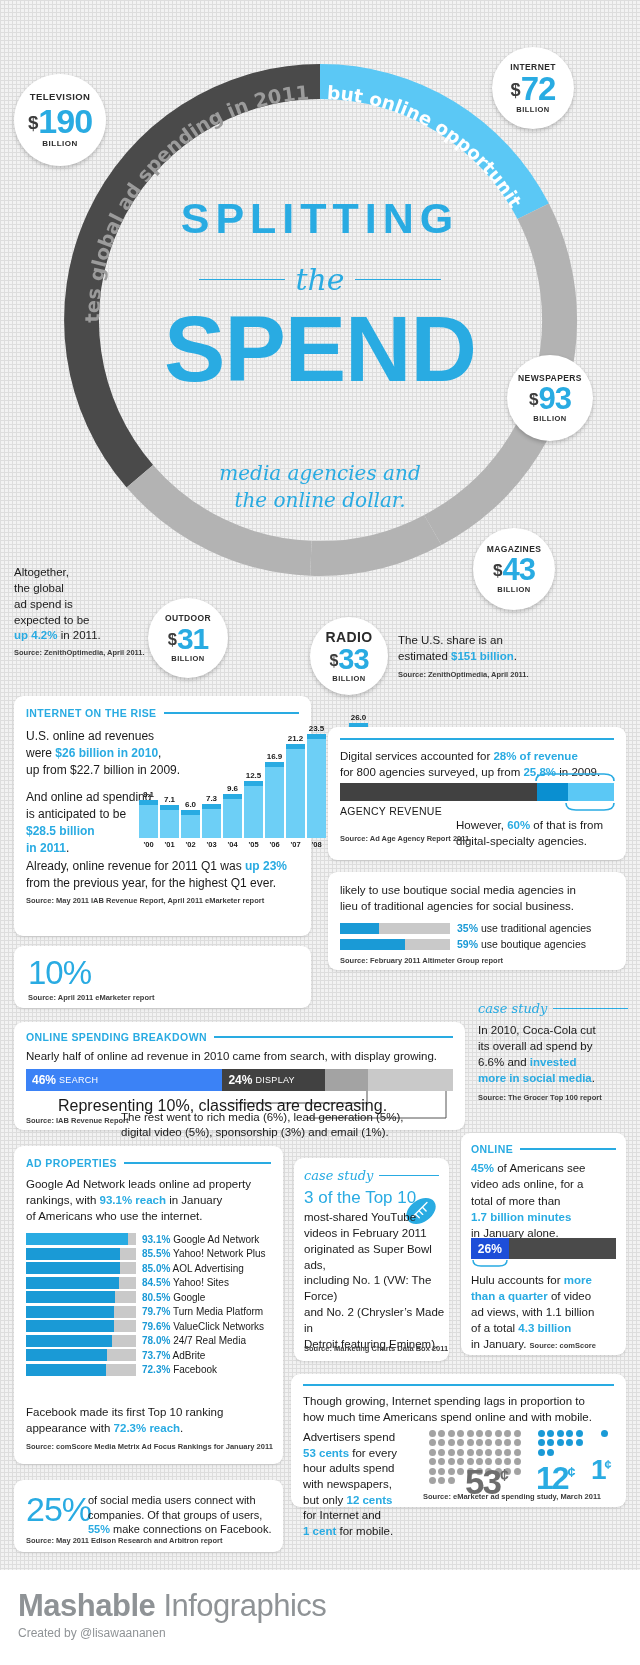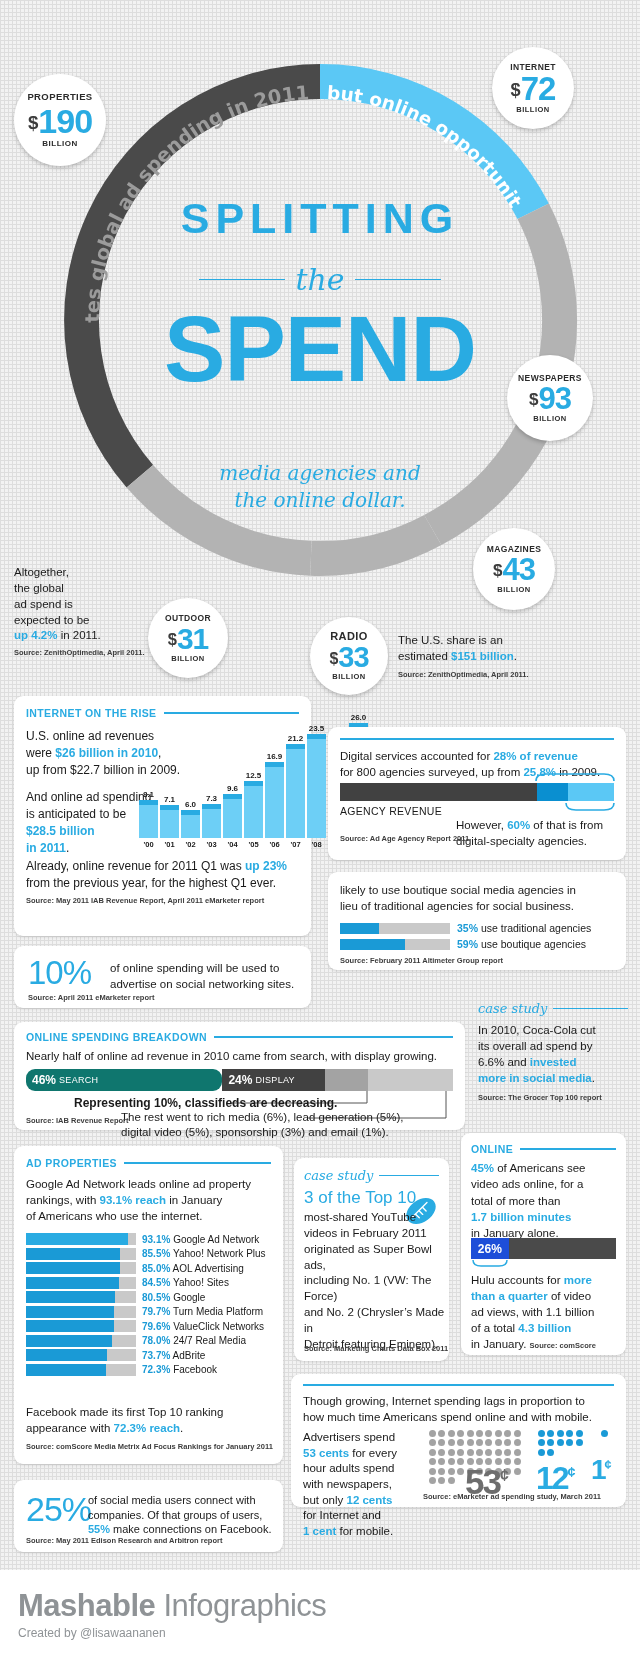--- a/index.html
+++ b/index.html
@@ -79,21 +79,21 @@
   .ap { display:flex; align-items:center; gap:6px; margin-bottom:2.5px; }
   .ap .trk { width:110px; height:12px; background:#c9c9c9; }
   .ap .trk i { display:block; height:100%; background:#1a9ad6; }
   .ap .trk i.top { background:#29abe2; }
   .ap .t { font-size:10px; color:#1a1a1a; }
   .ap .t b { color:#1a9ad6; }
 
   
   .stack { position:absolute; display:flex; height:22px; }
   .stack div { display:flex; align-items:center; padding-left:6px; font-size:10.5px; color:#fff; }
-  .stack .s1 { background:#0f766e;border-radius:9px; }
+  .stack .s1 { background:#3b82f6; }
   .stack .s2 { background:#414141; }
   .stack .s3 { background:#a3a3a3; }
   .stack .s4 { background:#c9c9c9; }
   .stack b { font-weight:bold; margin-right:3px; font-size:12px; }
   .stack span.sm { font-size:9px; letter-spacing:0.3px; }
 
   
   .dotgrid { position:absolute; display:flex; flex-wrap:wrap; }
   .dotgrid i { display:block; width:7px; height:7px; border-radius:50%; margin:0 2.4px 2.4px 0; }
   .bigcent { position:absolute; font-weight:bold; letter-spacing:-2px; }
@@ -146,21 +146,21 @@
     </div>
     <div class="ctr t-splitting">SPLITTING</div>
     <div class="ctr t-spend">SPEND</div>
     <div class="ctr t-sub">
       <div>media agencies and</div>
       <div>the online dollar.</div>
     </div>
   </div>
 
   <div class="bubble" style="left:14px; top:74px; width:92px; height:92px;">
-    <div class="bl">PROPERTIES</div>
+    <div class="bl">TELEVISION</div>
     <div class="bv" style="font-size:34px; margin:2px 0;"><span class="dol">$</span><span>190</span></div>
     <div class="bs">BILLION</div>
   </div>
 
   <div class="bubble" style="left:492px; top:47px; width:82px; height:82px;">
     <div class="bl" style="font-size:8.5px;">INTERNET</div>
     <div class="bv" style="font-size:33px; margin:1px 0;"><span class="dol">$</span><span>72</span></div>
     <div class="bs" style="font-size:7.5px;">BILLION</div>
   </div>
 
@@ -170,21 +170,21 @@
     <div class="bs" style="font-size:7.5px;">BILLION</div>
   </div>
 
   <div class="bubble" style="left:473px; top:528px; width:82px; height:82px;">
     <div class="bl" style="font-size:8.5px;">MAGAZINES</div>
     <div class="bv" style="font-size:31px; margin:1px 0;"><span class="dol">$</span><span>43</span></div>
     <div class="bs" style="font-size:7.5px;">BILLION</div>
   </div>
 
   <div class="bubble" style="left:310px; top:617px; width:78px; height:78px;">
-    <div class="bl" style="font-size:11px;">RADIO</div>
+    <div class="bl" style="font-size:14px;">RADIO</div>
     <div class="bv" style="font-size:29px; margin:1px 0;"><span class="dol">$</span><span>33</span></div>
     <div class="bs" style="font-size:7.5px;">BILLION</div>
   </div>
 
   <div class="bubble" style="left:148px; top:598px; width:80px; height:80px;">
     <div class="bl" style="font-size:8.5px;">OUTDOOR</div>
     <div class="bv" style="font-size:30px; margin:1px 0;"><span class="dol">$</span><span>31</span></div>
     <div class="bs" style="font-size:7.5px;">BILLION</div>
   </div>
 
@@ -345,24 +345,20 @@
             <i style="width:59%;"></i>
           </span>
         <span class="txt"><b>59%</b><span> use boutique agencies</span></span>
       </div>
     </div>
     <div class="src" style="position:absolute; left:12px; top:84px;">Source: February 2011 Altimeter Group report</div>
   </div>
 
   <div class="card" style="left:14px; top:946px; width:297px; height:62px;">
     <div style="position:absolute; left:14px; top:8px; font-size:33px; color:#29abe2; letter-spacing:-1px;">10%</div>
-    <div class="blurb" style="left:96px; top:15px; width:198px; font-size:11.5px; line-height:1.35;">
-      <div>of online spending will be used to</div>
-      <div>advertise on social networking sites.</div>
-    </div>
     <div class="src" style="position:absolute; left:14px; top:47px;">Source: April 2011 eMarketer report</div>
   </div>
 
   <div class="card" style="left:14px; top:1022px; width:451px; height:108px;">
     <div class="sect-head" style="margin:9px 12px 0 12px;">
       <span class="st">ONLINE SPENDING BREAKDOWN</span>
       <span class="sl"></span>
     </div>
     <div class="blurb" style="position:static; margin:6px 12px 0 12px; font-size:11.5px;">Nearly half of online ad revenue in 2010 came from search, with display growing.</div>
 
@@ -377,21 +373,21 @@
         </div>
       <div class="s3" style="width:10%;"></div>
       <div class="s4" style="width:20%;"></div>
     </div>
 
     <svg style="position:absolute; left:12px; top:69px;" width="427" height="34">
       <path d="M341,0 L341,12 L204,12" fill="none" stroke="#555" stroke-width="1"></path>
       <path d="M420,0 L420,27 L281,27" fill="none" stroke="#555" stroke-width="1"></path>
     </svg>
 
-    <div class="blurb" style="left:60px; top:73px; font-size:12px;font-weight:bold;">Representing 10%, classifieds are decreasing.</div>
+    <div class="blurb" style="left:44px; top:73px; font-size:16px;">Representing 10%, classifieds are decreasing.</div>
     <div class="blurb" style="left:107px; top:88px; font-size:11.5px; line-height:1.32;">
       <div>The rest went to rich media (6%), lead generation (5%),</div>
       <div>digital video (5%), sponsorship (3%) and email (1%).</div>
     </div>
     <div class="src" style="position:absolute; left:12px; top:94px;">Source: IAB Revenue Report</div>
   </div>
 
   <div style="position:absolute; left:478px; top:1001px; width:150px;">
     <div class="casestudy">
       <span class="cs">case study</span>

